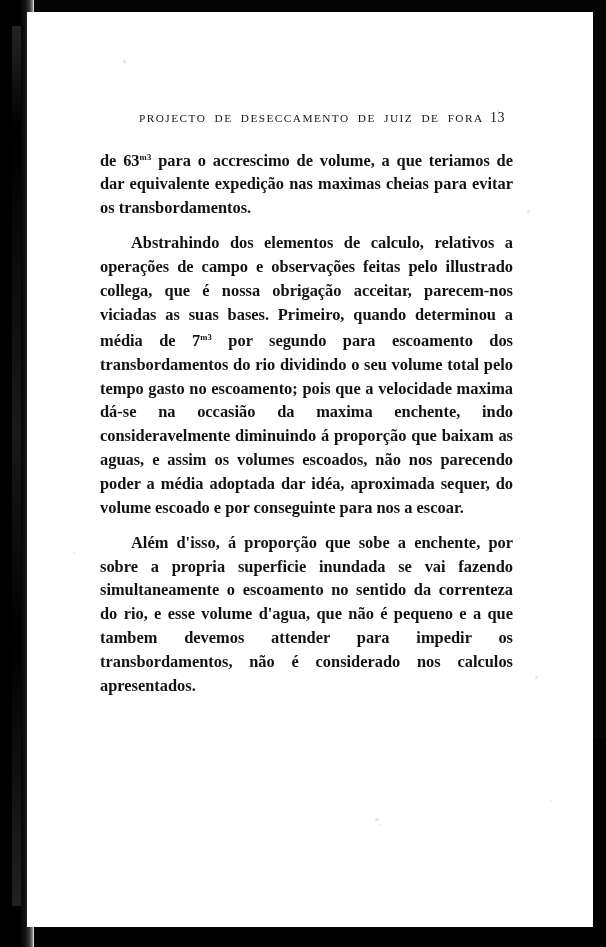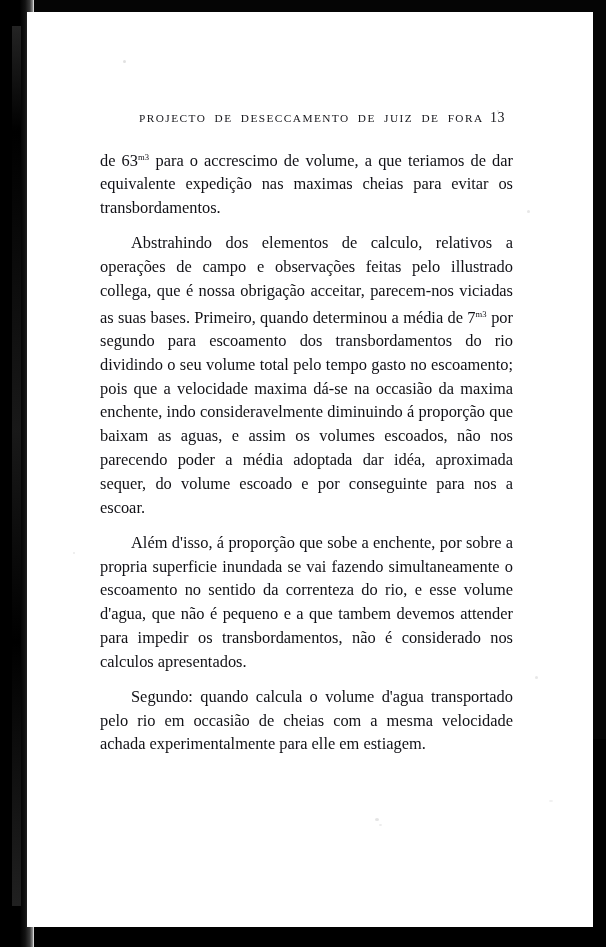--- a/index.html
+++ b/index.html
@@ -90,20 +90,21 @@
     color: #15151a;
     font-variant: small-caps;
   }
 
   
   #textblock {
     position: absolute;
     left: 73px;
     top: 134px;
     width: 413px;
+    font-weight: bold;
   }
   p.para {
     margin: 0;
     padding: 0;
     font-size: 16.4px;
     line-height: 23.85px;
     text-align: justify;
     text-align-last: left;
     color: #111116;
     text-indent: 31px;
@@ -149,18 +150,17 @@
     </div>
 
     <div id="textblock">
 
       <p class="para first"><span>de 63</span><sup class="unit">m3</sup><span> para o accrescimo de volume, a que teriamos de dar equivalente expedição nas maximas cheias para evitar os transbordamentos.</span></p>
 
       <p class="para"><span>Abstrahindo dos elementos de calculo, relativos a operações de campo e observações feitas pelo illustrado collega, que é nossa obrigação acceitar, parecem-nos viciadas as suas bases. Primeiro, quando determinou a média de 7</span><sup class="unit">m3</sup><span> por segundo para escoamento dos transbordamentos do rio dividindo o seu volume total pelo tempo gasto no escoamento; pois que a velocidade maxima dá-se na occasião da maxima enchente, indo consideravelmente diminuindo á proporção que baixam as aguas, e assim os volumes escoados, não nos parecendo poder a média adoptada dar idéa, aproximada sequer, do volume escoado e por conseguinte para nos a escoar.</span></p>
 
       <p class="para"><span>Além d'isso, á proporção que sobe a enchente, por sobre a propria superficie inundada se vai fazendo simultaneamente o escoamento no sentido da correnteza do rio, e esse volume d'agua, que não é pequeno e a que tambem devemos attender para impedir os transbordamentos, não é considerado nos calculos apresentados.</span></p>
 
-      <p class="para"><span>Segundo: quando calcula o volume d'agua transportado pelo rio em occasião de cheias com a mesma velocidade achada experimentalmente para elle em estiagem.</span></p>
 
 
     </div>
   </div>
 </div>
 
 </body></html>

